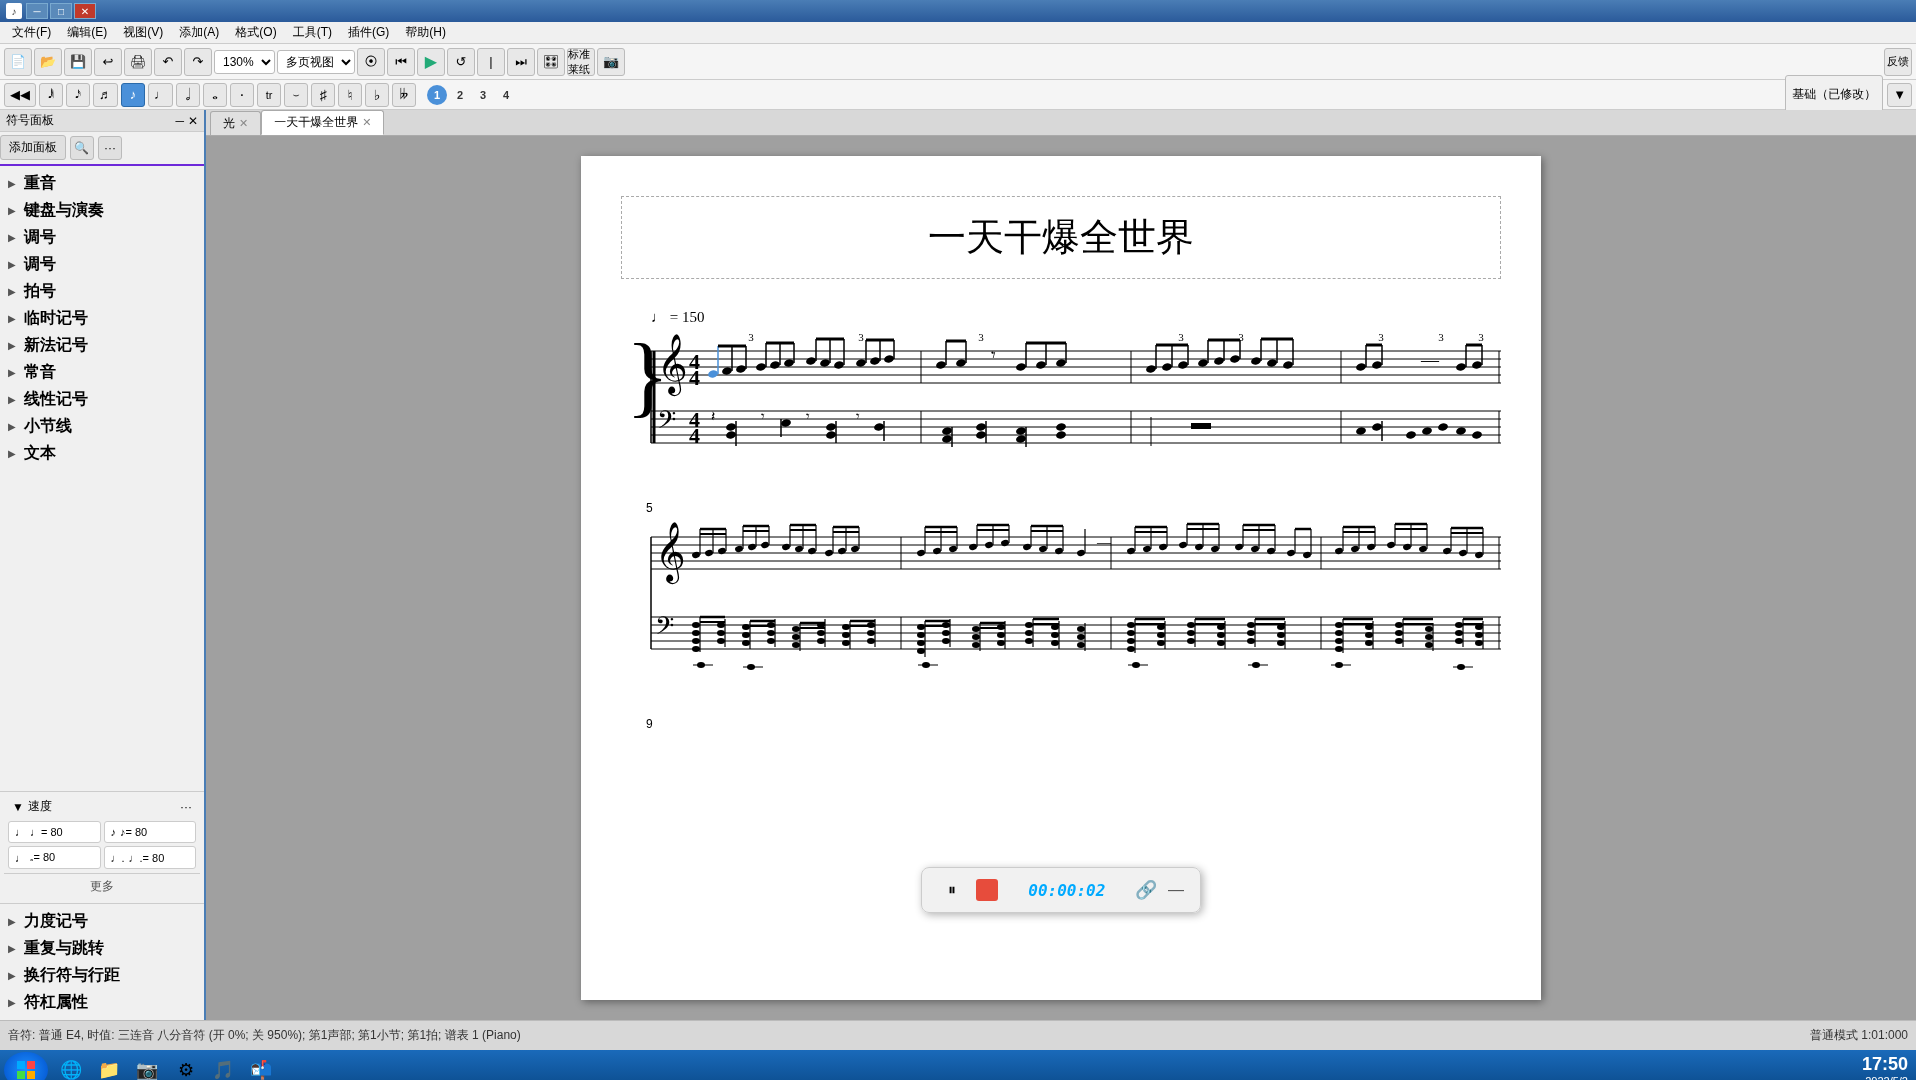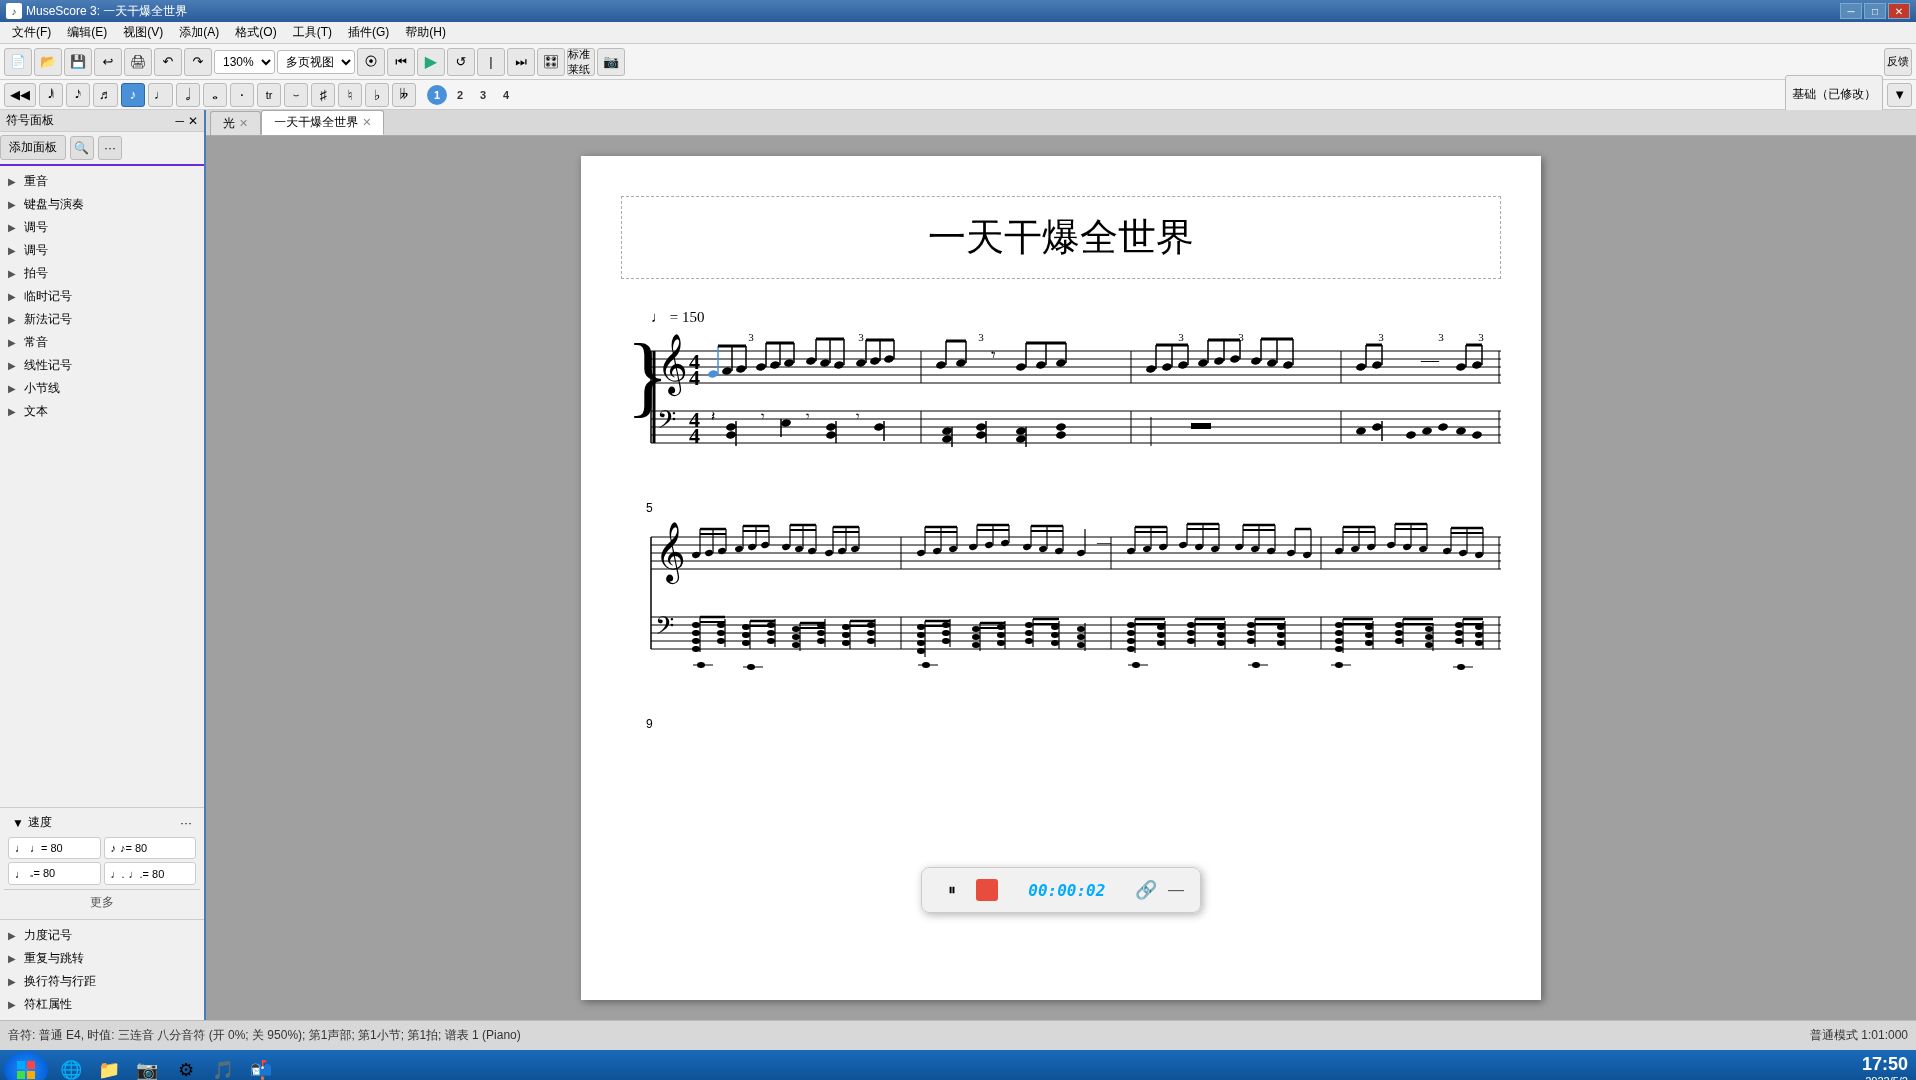--- a/index.html
+++ b/index.html
@@ -231,21 +231,21 @@
       padding: 3px 8px;
       cursor: pointer;
       font-size: 12px;
     }
     .tree-arrow {
       width: 12px;
       font-size: 10px;
       color: #555;
       margin-right: 4px;
     }
-    .tree-label { font-size: 12px; }
+    .tree-label { font-size: 16px; font-weight: bold; }
 
     
     #tempo-section {
       border-top: 1px solid #ccc;
       padding: 4px;
     }
     #tempo-header {
       display: flex;
       align-items: center;
       justify-content: space-between;
@@ -493,21 +493,20 @@
       background: #f0f0f0;
       font-size: 12px;
       cursor: pointer;
     }
   </style>
 </head>
 <body>
 
 <div id="title-bar">
   <div id="title-bar-icon">♪</div>
-  <span id="title-bar-text">MuseScore 3: 一天干爆全世界</span>
   <div id="title-bar-controls">
     <div class="title-btn">─</div>
     <div class="title-btn">□</div>
     <div class="title-btn close">✕</div>
   </div>
 </div>
 
 <div id="menu-bar">
   <div class="menu-item">文件(F)</div>
   <div class="menu-item">编辑(E)</div>

